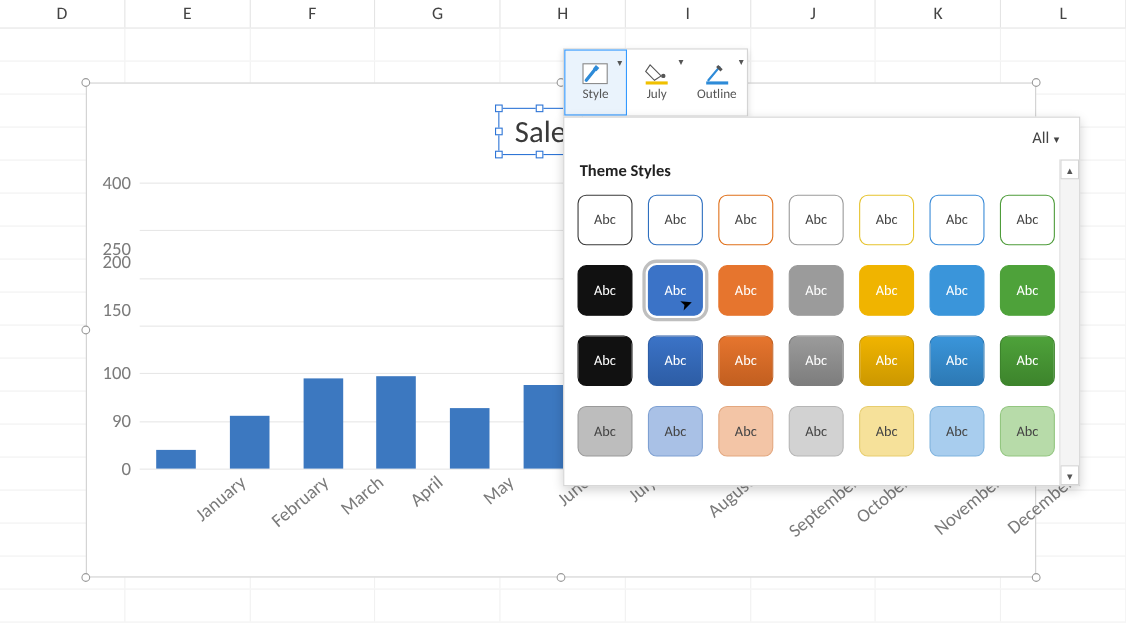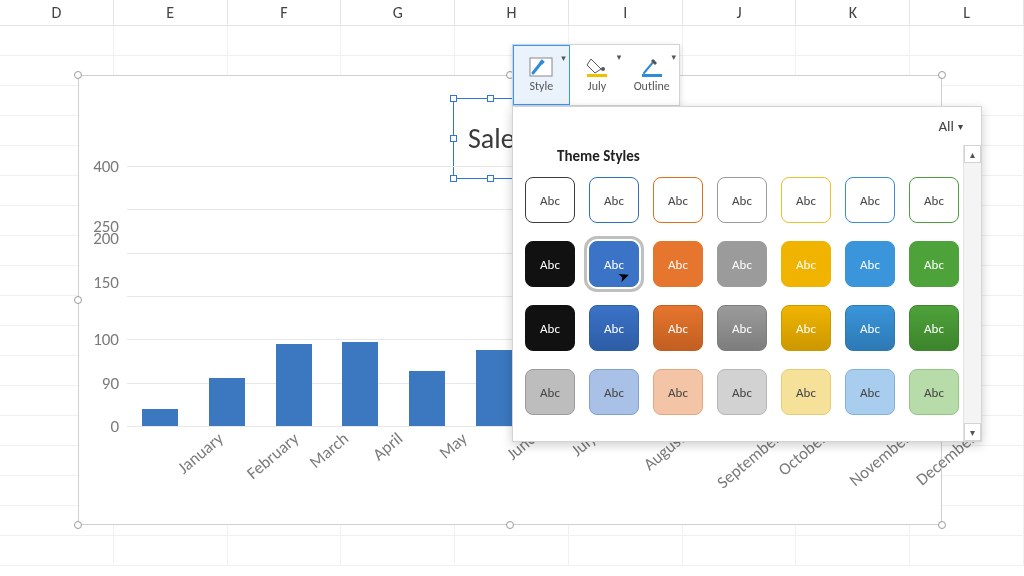--- a/index.html
+++ b/index.html
@@ -13,21 +13,21 @@
 .grow div { flex: 1; border-right: 1px solid #f1f1f1; }
 
 
 .chart { position: absolute; left: 78px; top: 75px; width: 864px; height: 450px; background: #fff; border: 1px solid #d0d0d0; }
 .chart .handle { position: absolute; width: 8px; height: 8px; border: 1px solid #9a9a9a; background: #fff; border-radius: 50%; }
 .h-tl { top: -5px; left: -5px; } .h-tr { top: -5px; right: -5px; }
 .h-bl { bottom: -5px; left: -5px; } .h-br { bottom: -5px; right: -5px; }
 .h-tm { top: -5px; left: calc(50% - 4px); } .h-bm { bottom: -5px; left: calc(50% - 4px); }
 .h-ml { top: calc(50% - 4px); left: -5px; } .h-mr { top: calc(50% - 4px); right: -5px; }
 
-.title-box { position: absolute; top: 22px; left: 374px; padding: 22px 14px; border: 1.5px solid #2e75d6; background: #fff; font-size: 28px; color: #3a3a3a; }
+.title-box { position: absolute; top: 22px; left: 374px; padding: 3px 14px; border: 1.5px solid #2e75d6; background: #fff; font-size: 28px; color: #3a3a3a; }
 .title-box .sq { position: absolute; width: 7px; height: 7px; border: 1px solid #2e75d6; background: #fff; }
 .sq1{top:-4px;left:-4px}.sq2{top:-4px;right:-4px}.sq3{bottom:-4px;left:-4px}.sq4{bottom:-4px;right:-4px}
 .sq5{top:-4px;left:calc(50% - 4px)}.sq6{bottom:-4px;left:calc(50% - 4px)}
 .sq7{left:-4px;top:calc(50% - 4px)}.sq8{right:-4px;top:calc(50% - 4px)}
 
 .plot { position: absolute; left: 48px; top: 90px; width: 800px; height: 260px; }
 .ytick { position: absolute; right: 100%; margin-right: 8px; font-size: 17px; color: #7a7a7a; transform: translateY(-50%); }
 .gridline { position: absolute; left: 0; right: 0; border-top: 1px solid #e7e7e7; }
 .bar { position: absolute; bottom: 0; width: 36px; background: #3c78c0; }
 .xtick { position: absolute; top: 100%; font-size: 17px; color: #7a7a7a; transform-origin: top right; transform: rotate(-40deg) translate(4px,6px); white-space: nowrap; }
@@ -36,21 +36,21 @@
 .minibar { position: absolute; left: 512px; top: 44px; width: 168px; height: 62px; background: #fff; border: 1px solid #d4d4d4; box-shadow: 0 2px 6px rgba(0,0,0,.15); display: flex; }
 .mb-btn { flex: 1; display: flex; flex-direction: column; align-items: center; justify-content: center; gap: 2px; font-size: 12px; color: #555; position: relative; }
 .mb-btn.sel { border: 1px solid #3399ff; background: #eaf3fc; }
 .mb-ico { width: 24px; height: 20px; }
 .mb-drop { position: absolute; top: 6px; right: 3px; font-size: 9px; color: #555; }
 
 
 .gallery { position: absolute; left: 512px; top: 106px; width: 470px; height: 336px; background: #fff; border: 1px solid #d4d4d4; box-shadow: 0 3px 10px rgba(0,0,0,.2); }
 .g-top { height: 38px; display: flex; align-items: center; justify-content: flex-end; padding: 0 18px; font-size: 15px; color: #444; }
 .g-top .tri { margin-left: 4px; font-size: 10px; }
-.g-head { padding: 2px 14px 8px; font-weight: 600; font-size: 15px; color: #222; margin-left: 30px; }
+.g-head { padding: 2px 14px 8px; font-weight: 600; font-size: 15px; color: #222; }
 .g-grid { padding: 4px 12px; display: grid; grid-template-columns: repeat(7, 56px); grid-auto-rows: 56px; gap: 8px 8px; }
 .swatch { width: 50px; height: 46px; border-radius: 8px; display: flex; align-items: center; justify-content: center; font-size: 13px; border: 1.5px solid transparent; }
 .swatch.sel { outline: 3px solid #bfbfbf; outline-offset: 2px; }
 .scrollbar { position: absolute; right: 0; top: 38px; bottom: 0; width: 18px; background: #f4f4f4; border-left: 1px solid #e2e2e2; }
 .sb-btn { height: 18px; text-align: center; font-size: 10px; color: #555; line-height: 18px; background: #fff; border: 1px solid #d4d4d4; }
 .sb-track { position: absolute; top: 18px; bottom: 18px; left: 0; right: 0; }
 .sb-bot { position: absolute; bottom: 0; left: 0; right: 0; }
 .cursor { position: absolute; left: 618px; top: 268px; font-size: 14px; color: #000; pointer-events: none; z-index: 50; transform: rotate(-20deg); }
 </style>
 </head>

